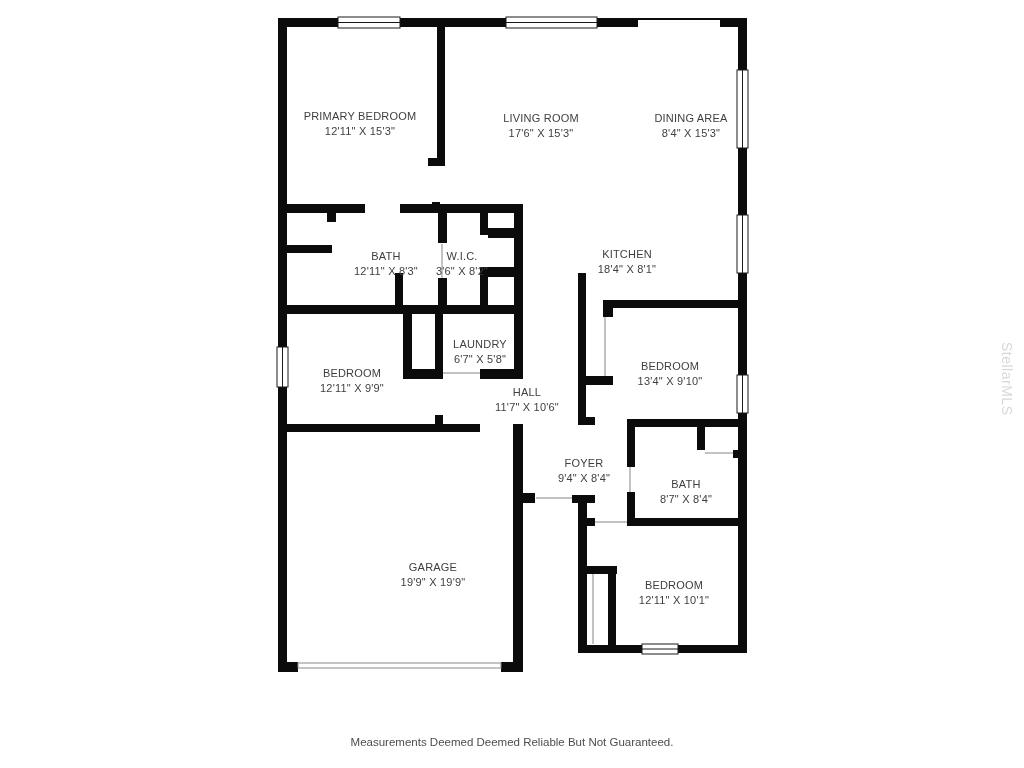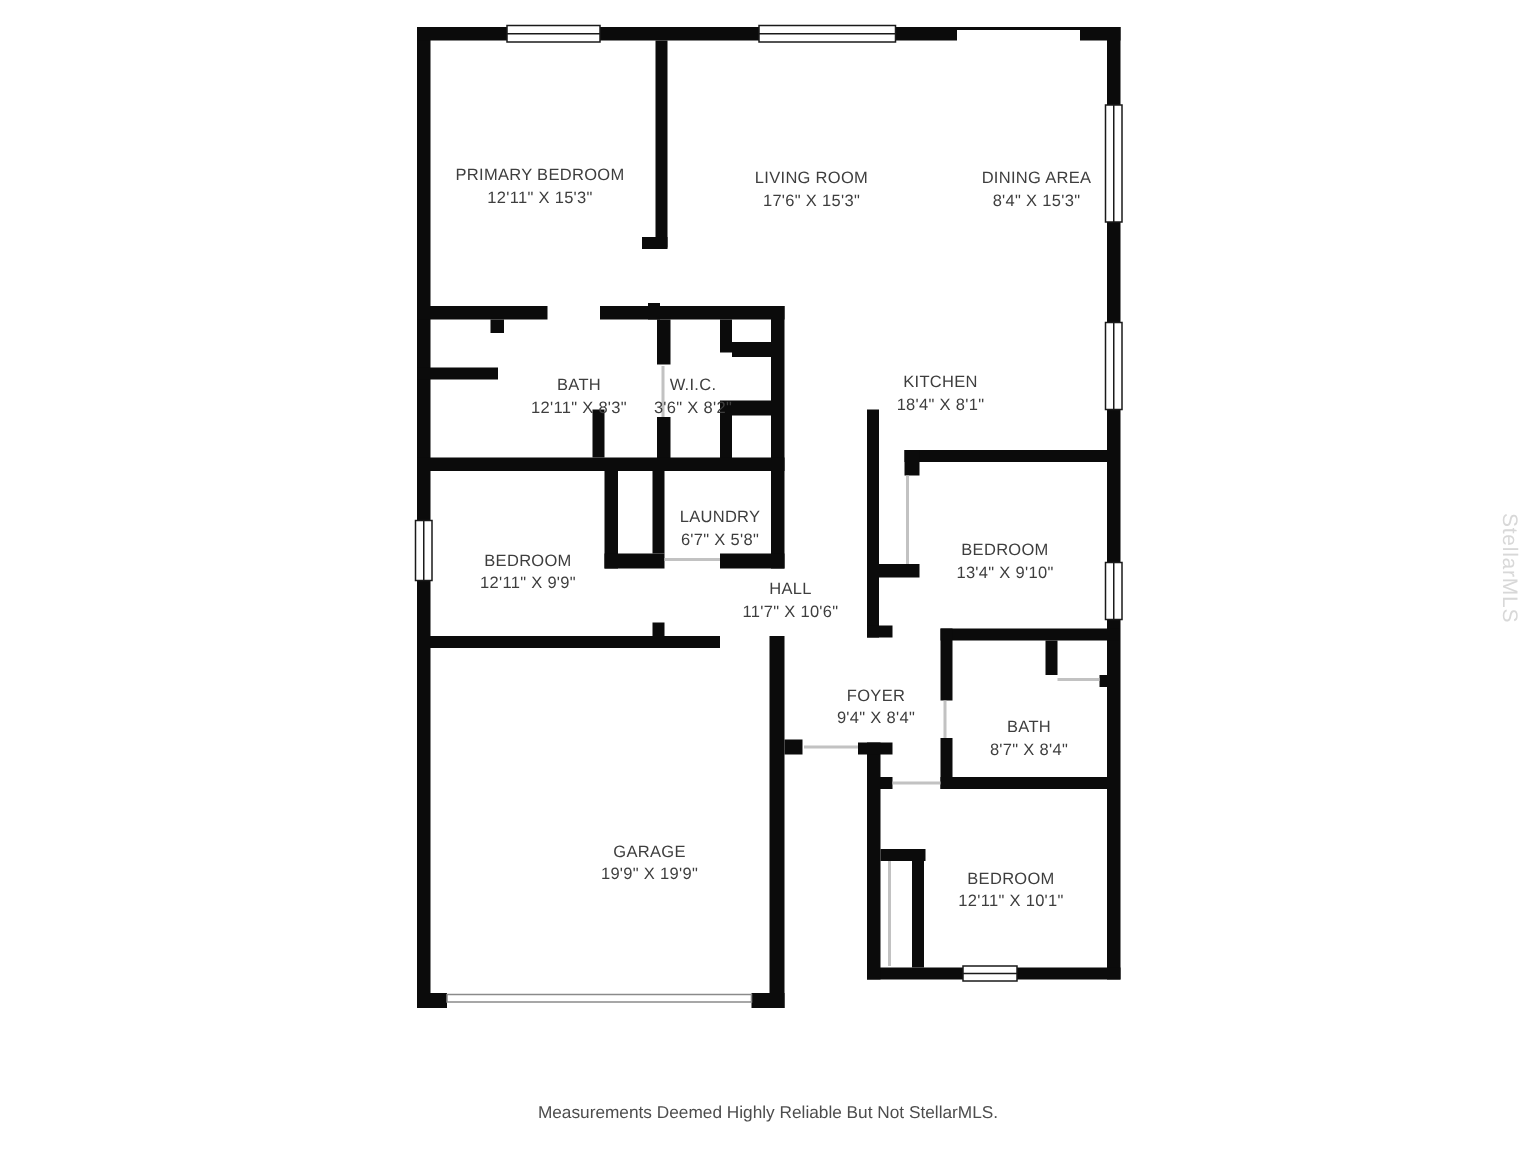--- a/index.html
+++ b/index.html
@@ -144,13 +144,13 @@
       <text x="686" y="488" fill="#3e3e3e">BATH</text>
       <text x="686" y="503" fill="#3e3e3e">8'7" X 8'4"</text>
       <text x="433" y="571" fill="#3e3e3e">GARAGE</text>
       <text x="433" y="586" fill="#3e3e3e">19'9" X 19'9"</text>
       <text x="674" y="589" fill="#3e3e3e">BEDROOM</text>
       <text x="674" y="604" fill="#3e3e3e">12'11" X 10'1"</text>
     </svg>
 </div>
 
 <div id="watermark">StellarMLS</div>
-<div id="disclaimer">Measurements Deemed Highly Reliable But Not StellarMLS.</div>
+<div id="disclaimer">Measurements Deemed Deemed Reliable But Not Guaranteed.</div>
 
 </body></html>

